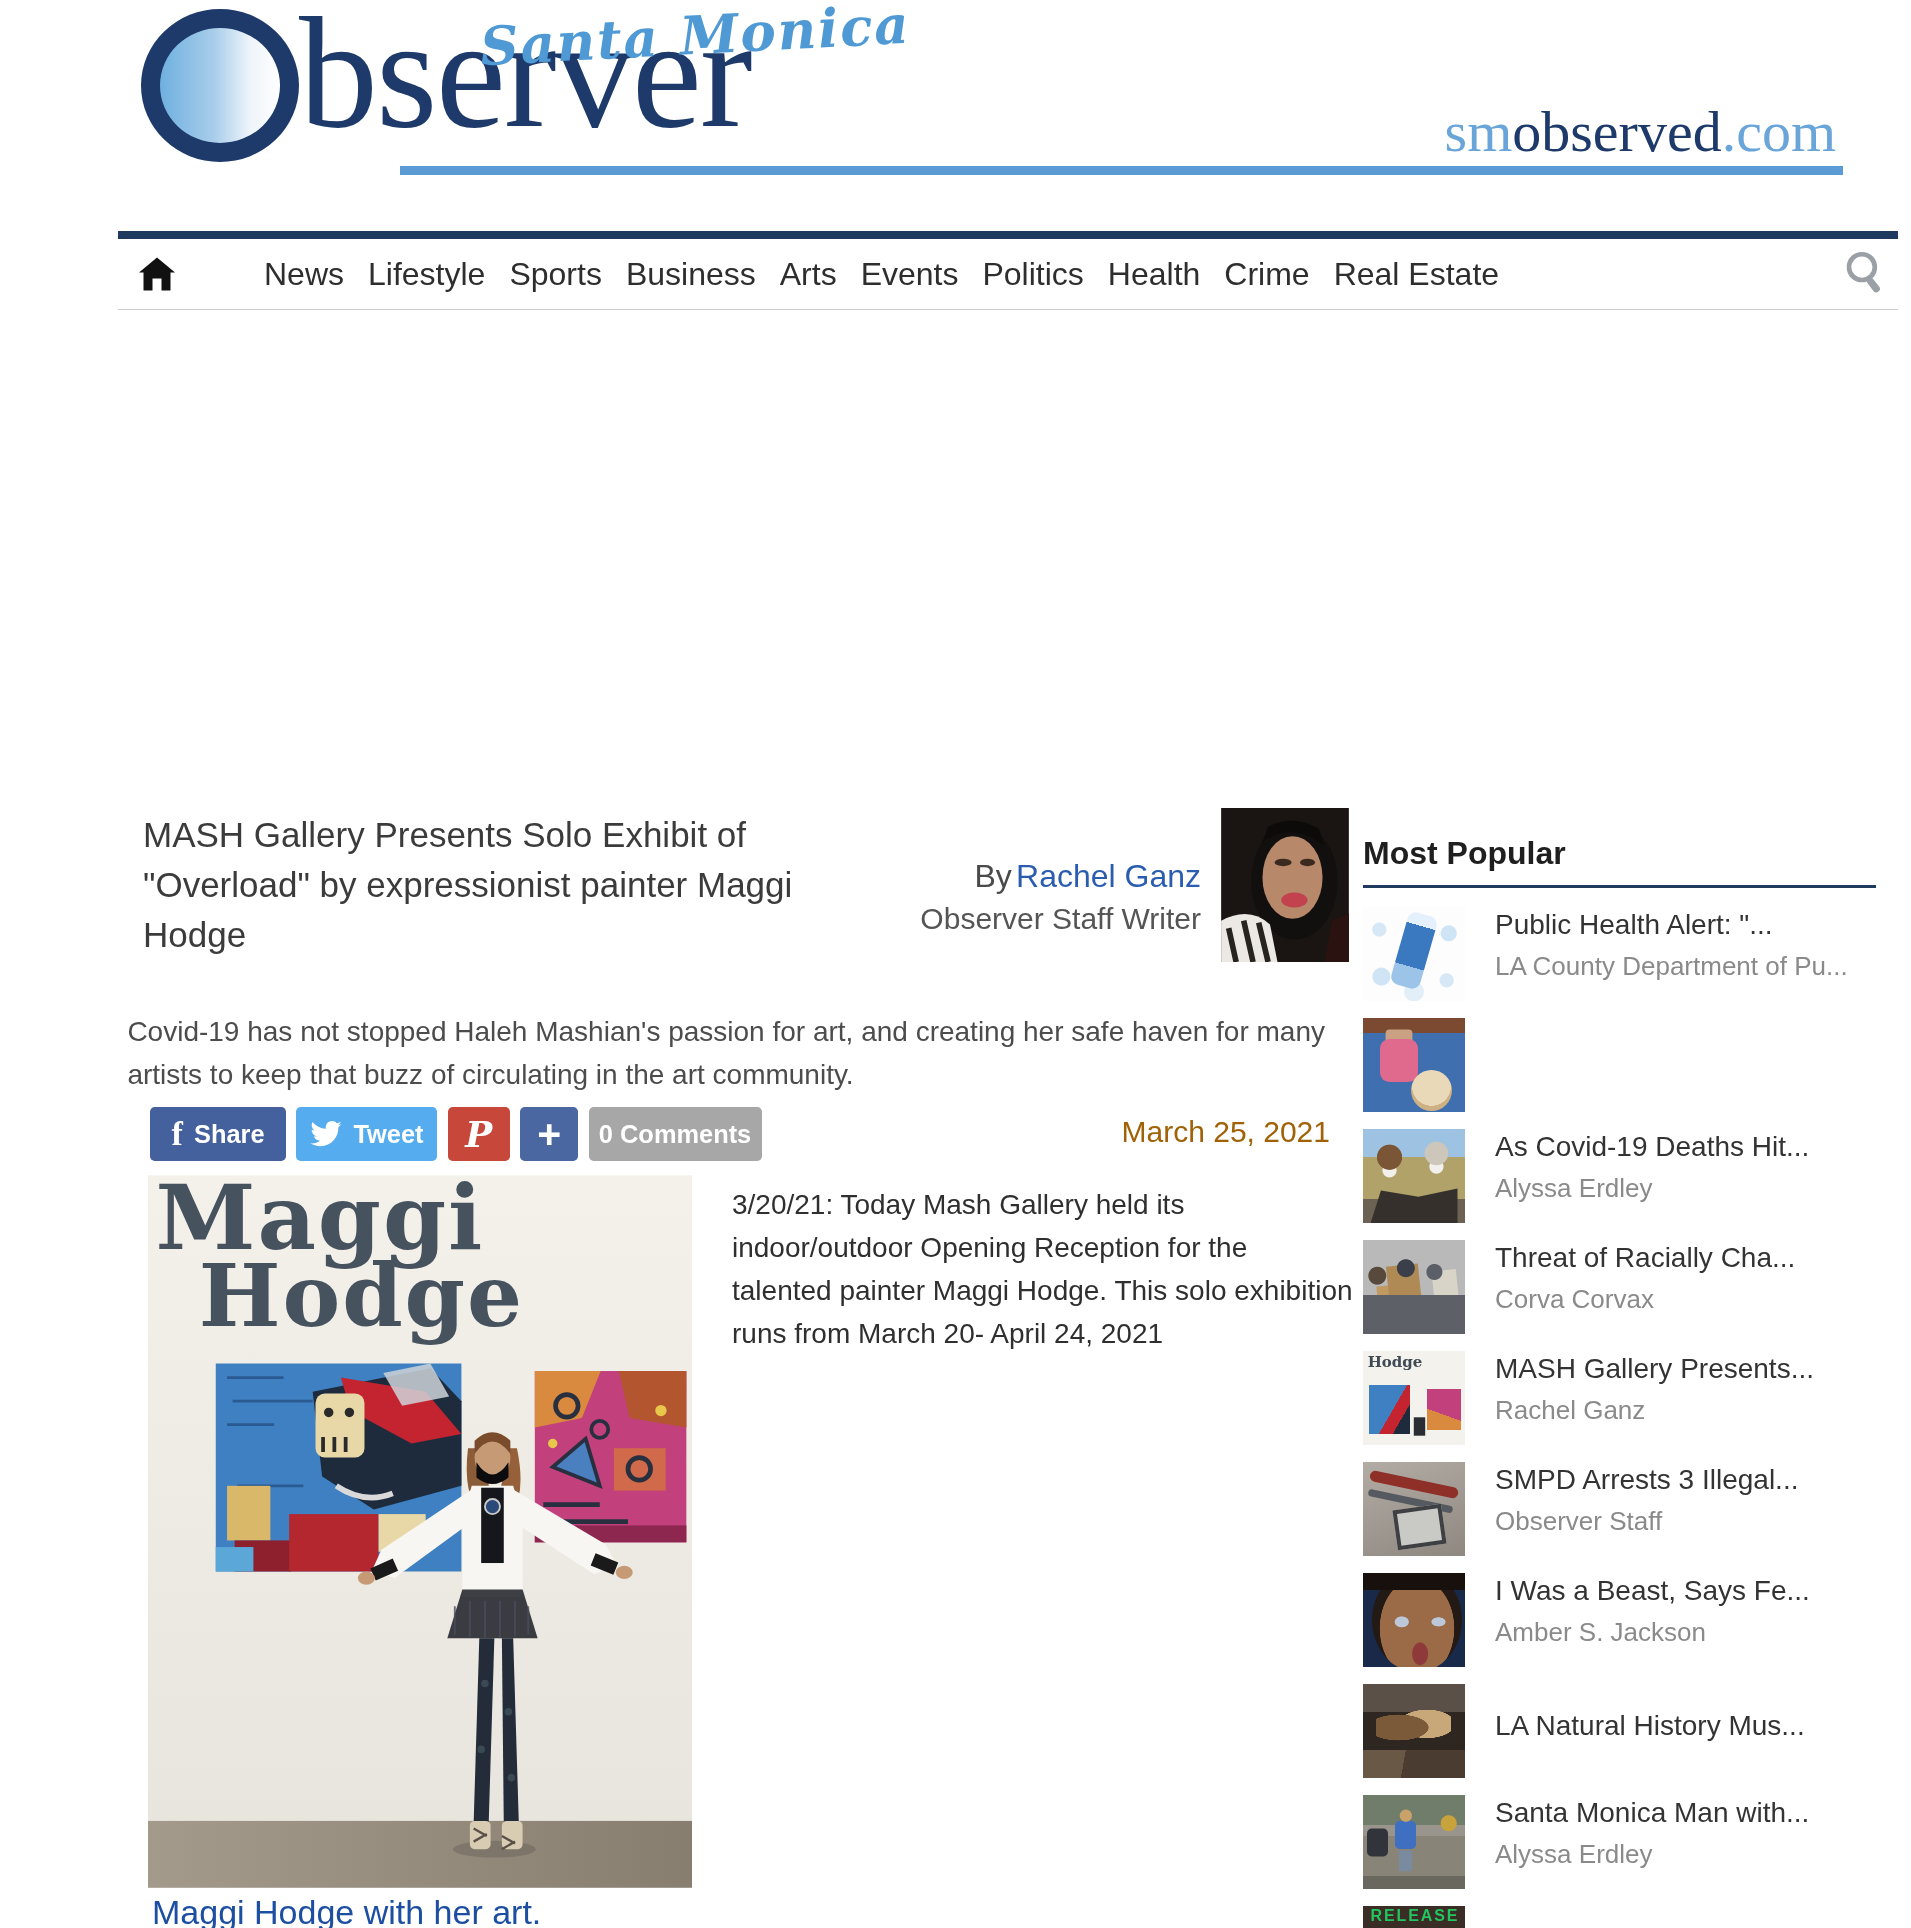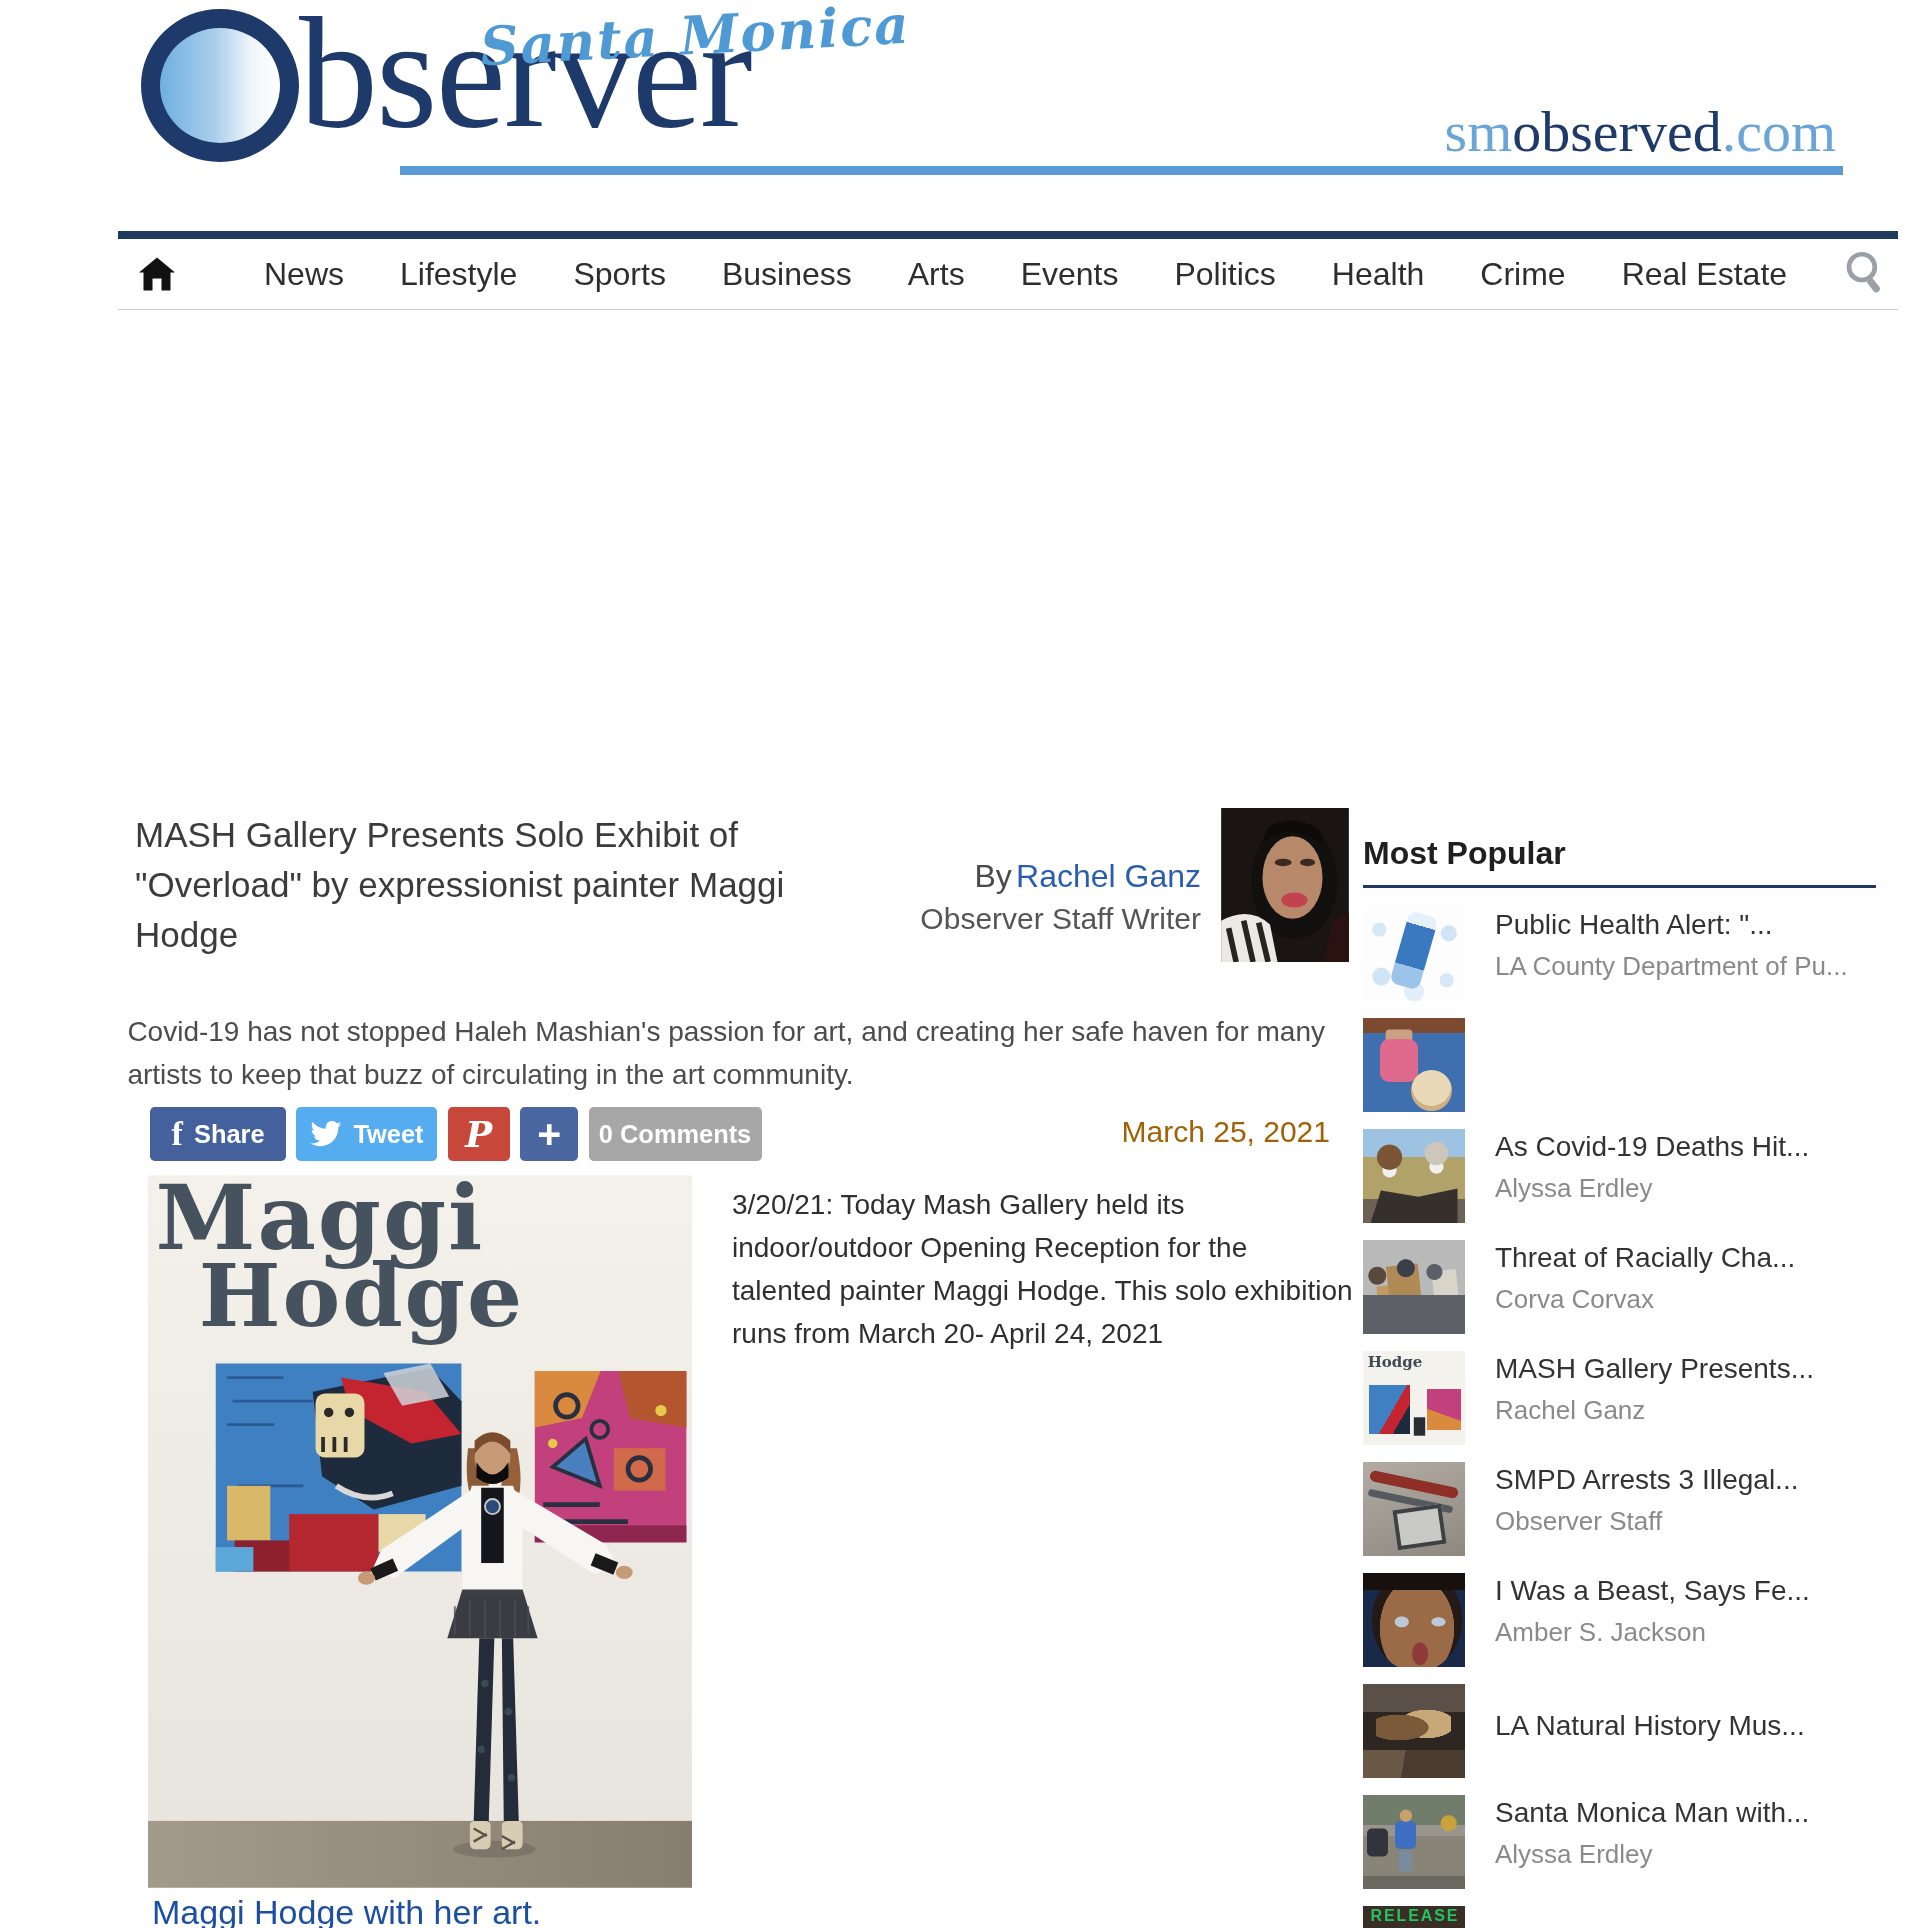--- a/index.html
+++ b/index.html
@@ -16,27 +16,27 @@
   .brand-script { position:absolute; left:480px; top:3.8px; font-family:"DejaVu Serif", serif; font-style:italic; font-weight:bold;
                   font-size:53px; color:#4f9ad5; transform:rotate(-3deg); letter-spacing:1.9px; white-space:nowrap; }
   .domain { position:absolute; right:75px; top:98px; font-family:"Liberation Serif", serif; font-size:58px; }
   .domain .lt { color:#69a5d8; } .domain .dk { color:#1d3a6b; }
   .masthead-rule { position:absolute; left:400px; top:166px; width:1443px; height:8.5px; background:#5b9bd5; }
 
   
   .nav { position:absolute; left:118px; top:231px; width:1780px; height:79px;
          border-top:8.5px solid #1e3a5f; border-bottom:1.9px solid #cccccc; display:flex; align-items:center; }
   .nav-home { margin-left:21px; width:38px; height:38px; display:flex; align-items:center; cursor:pointer; }
-  .nav-items { display:flex; align-items:center; gap:56px; margin-left:87px; list-style:none; }
+  .nav-items { display:flex; align-items:center; gap:24px; margin-left:87px; list-style:none; }
   .nav-link { font-size:32px; color:#2e2e2e; text-decoration:none; cursor:pointer; white-space:nowrap; }
   .nav-search { margin-left:auto; margin-right:11.3px; cursor:pointer; }
 
   
   .article { position:absolute; left:118px; top:808px; width:1238px; height:1121px; }
-  .headline { position:absolute; left:17px; top:1.9px; width:772px; font-size:35px; font-weight:400; color:#3b3b3b; line-height:50px; }
+  .headline { position:absolute; left:25px; top:1.9px; width:772px; font-size:35px; font-weight:400; color:#3b3b3b; line-height:50px; }
   .headline span { display:block; }
   .byline { position:absolute; left:659px; top:48px; width:424px; text-align:right; line-height:1.25; }
   .byline .by { font-size:32px; color:#4a4a4a; }
   .byline .author { font-size:32px; color:#2a5db0; text-decoration:none; cursor:pointer; }
   .byline .role { font-size:30px; color:#555555; margin-top:3.8px; }
   .author-photo { position:absolute; left:1103px; top:0; width:128px; height:154px; display:block; }
   .standfirst { position:absolute; left:9.4px; top:202px; width:1215px; font-size:28px; color:#4c4c4c; line-height:43px; }
   .standfirst span { display:block; }
 
   .share-row { position:absolute; left:32px; top:298px; width:1205px; height:56px; display:flex; align-items:center; gap:10.4px; }

